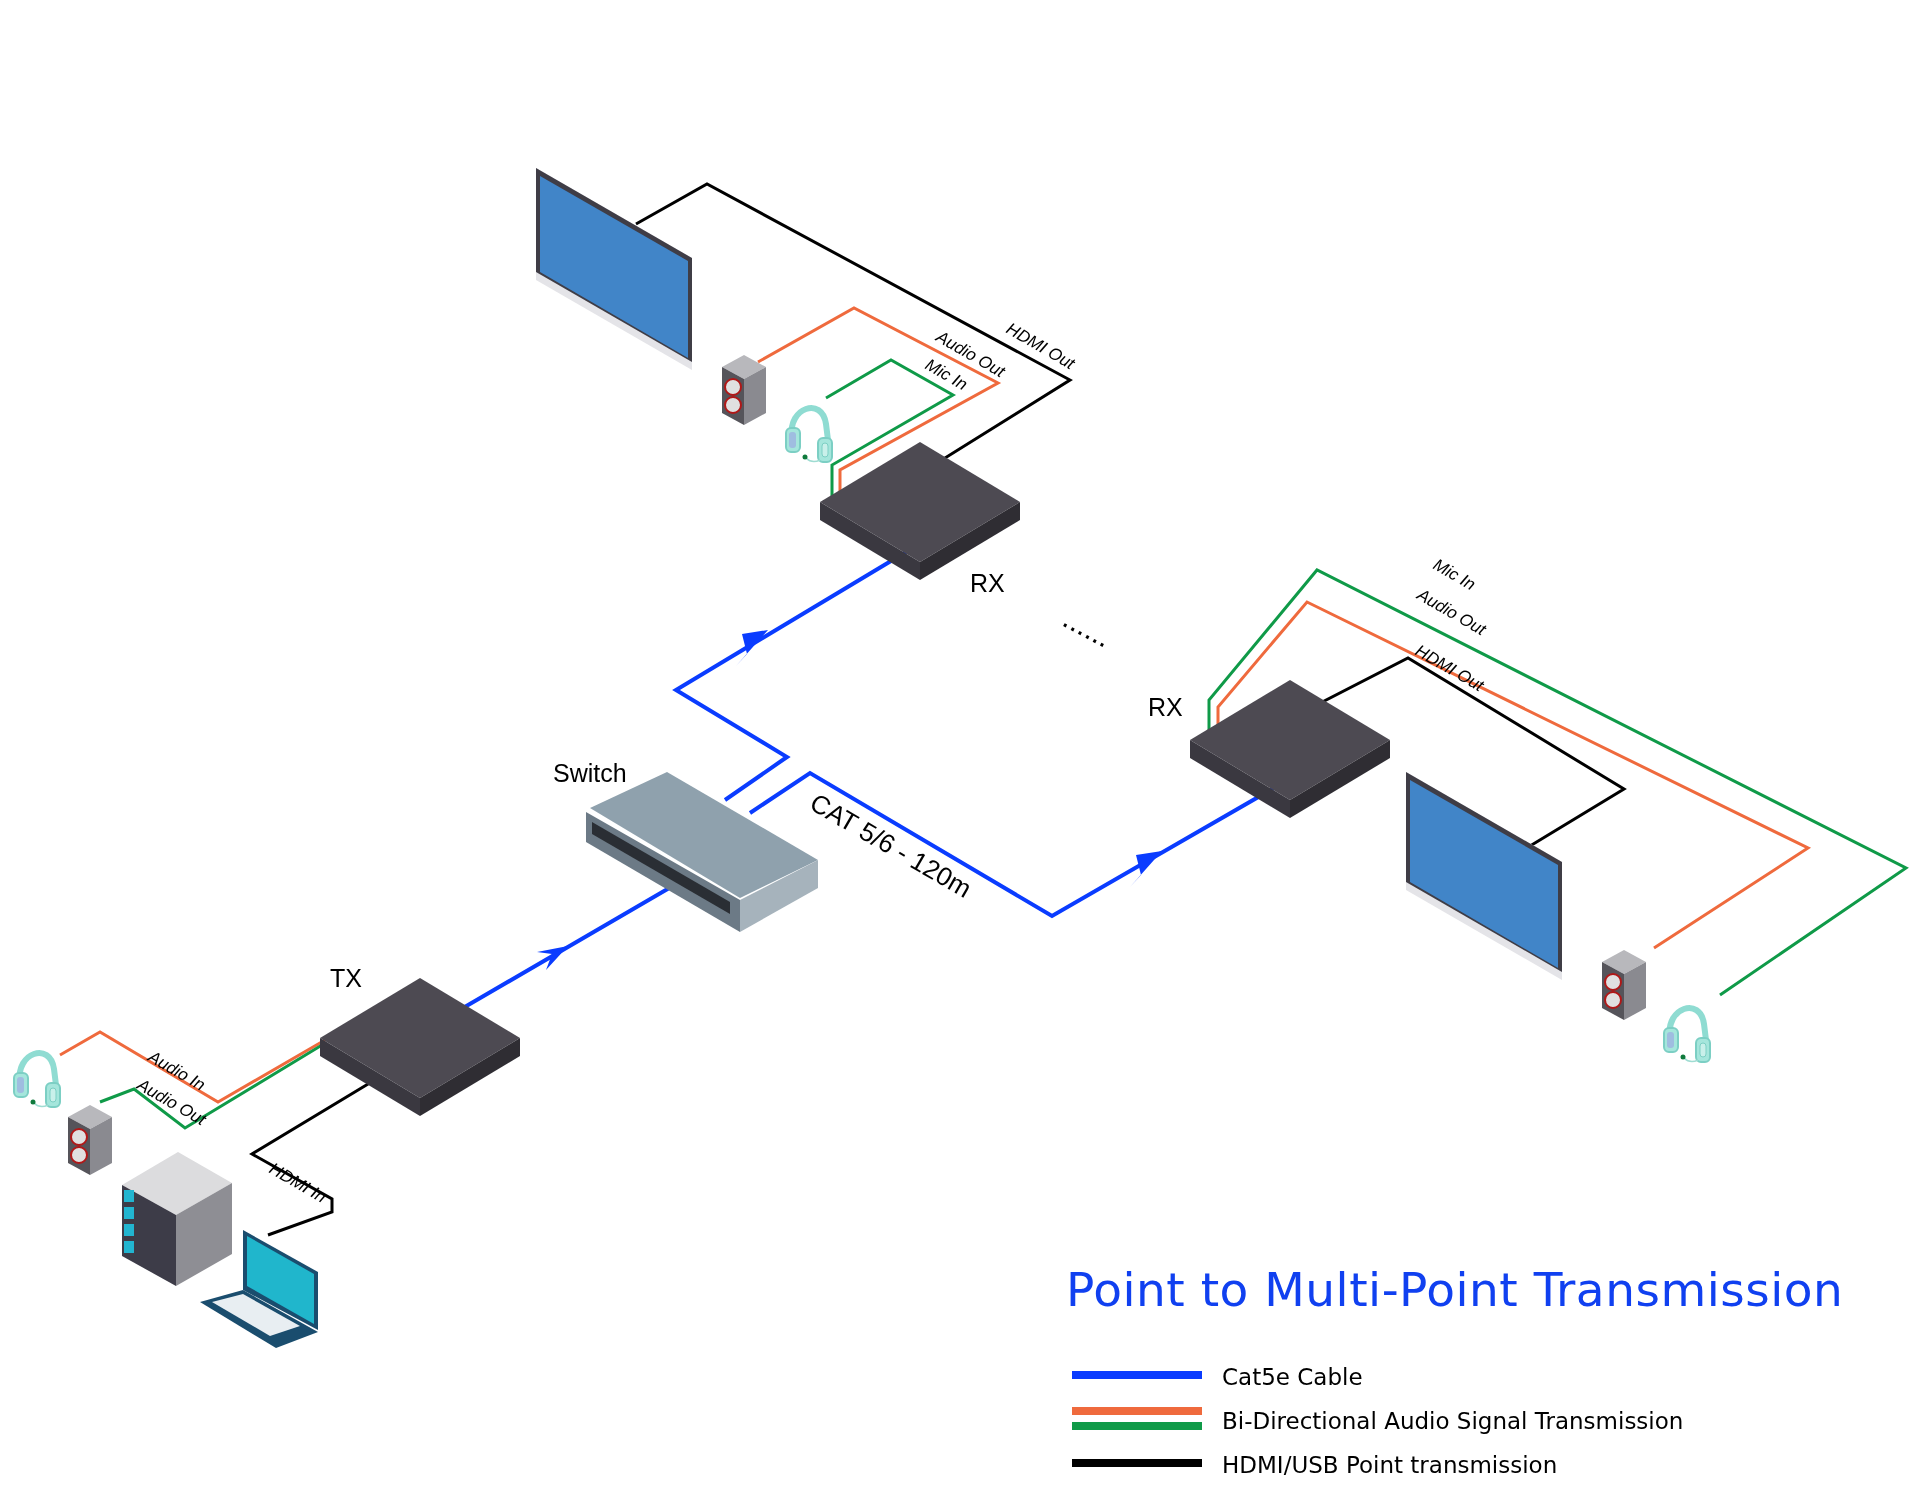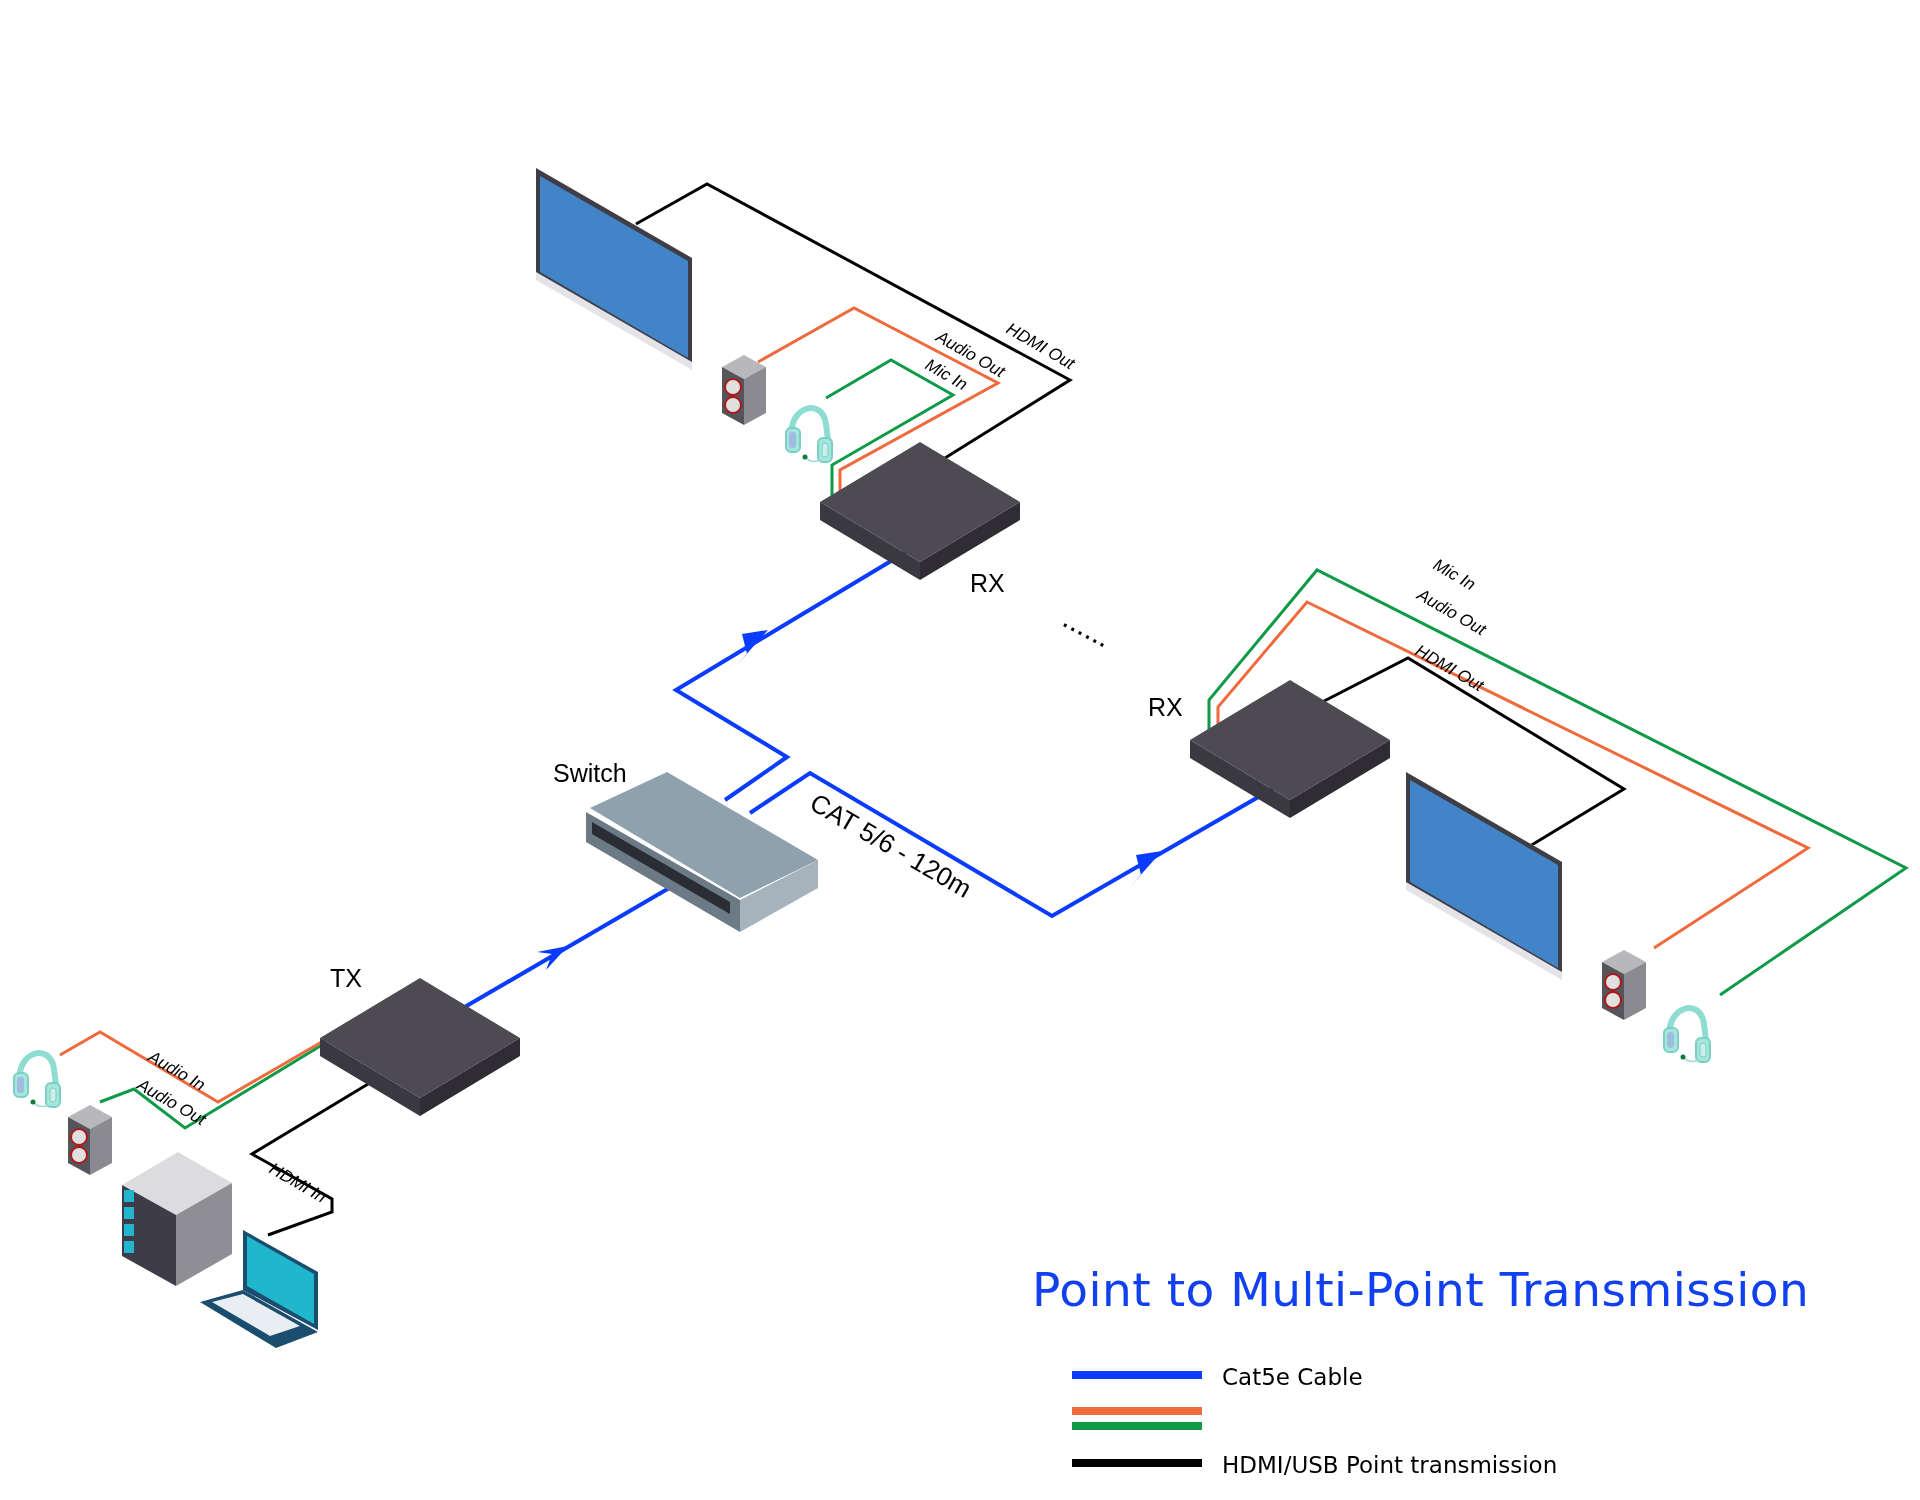--- a/index.html
+++ b/index.html
@@ -2,21 +2,21 @@
 <html><head>
 <meta charset="utf-8">
 <style>
   html, body { margin: 0; padding: 0; background: #ffffff; }
   body { width: 1920px; height: 1500px; position: relative; overflow: hidden; font-family: "Liberation Sans", sans-serif; }
   #diagram { position: absolute; left: 0; top: 0; width: 1920px; height: 1500px; }
   .lbl { font-family: "Liberation Sans", sans-serif; fill: #000; }
   .dev-lbl { font-size: 25px; }
   .cable-lbl { font-size: 17px; font-style: italic; }
   .cat-lbl { font-size: 26px; }
-  .title { position: absolute; left: 1032px; top: 1262px; font-family: "DejaVu Sans", sans-serif; font-size: 47px; color: #1040f0; letter-spacing: 0.5px; white-space: nowrap; }
+  .title { position: absolute; left: 1066px; top: 1262px; font-family: "DejaVu Sans", sans-serif; font-size: 47px; color: #1040f0; letter-spacing: 0.5px; white-space: nowrap; }
   .legend { position: absolute; left: 1072px; top: 1346px; }
   .legend-row { position: relative; height: 44px; display: flex; align-items: flex-end; }
   .legend-swatch { width: 130px; margin-right: 20px; position: relative; height: 30px; }
   .sw-line { position: absolute; left: 0; width: 130px; height: 8px; }
   .legend-text { font-family: "DejaVu Sans", sans-serif; font-size: 23px; color: #000; white-space: nowrap; }
 </style>
 </head>
 <body>
 
 <svg id="diagram" viewBox="0 0 1920 1500" xmlns="http://www.w3.org/2000/svg">
@@ -142,20 +142,21 @@
     <div class="legend-swatch">
       <div class="sw-line" style="top:11px;background:#0a3cff;"></div>
     </div>
     <span class="legend-text">Cat5e Cable</span>
   </div>
   <div class="legend-row">
     <div class="legend-swatch">
       <div class="sw-line" style="top:3px;background:#ef6a3d;"></div>
       <div class="sw-line" style="top:18px;background:#0f9a48;"></div>
     </div>
+    <span class="legend-text">Bi-Directional Audio Signal Transmission</span>
   </div>
   <div class="legend-row">
     <div class="legend-swatch">
       <div class="sw-line" style="top:11px;background:#000000;"></div>
     </div>
     <span class="legend-text">HDMI/USB Point transmission</span>
   </div>
 </div>
 
 </body></html>

